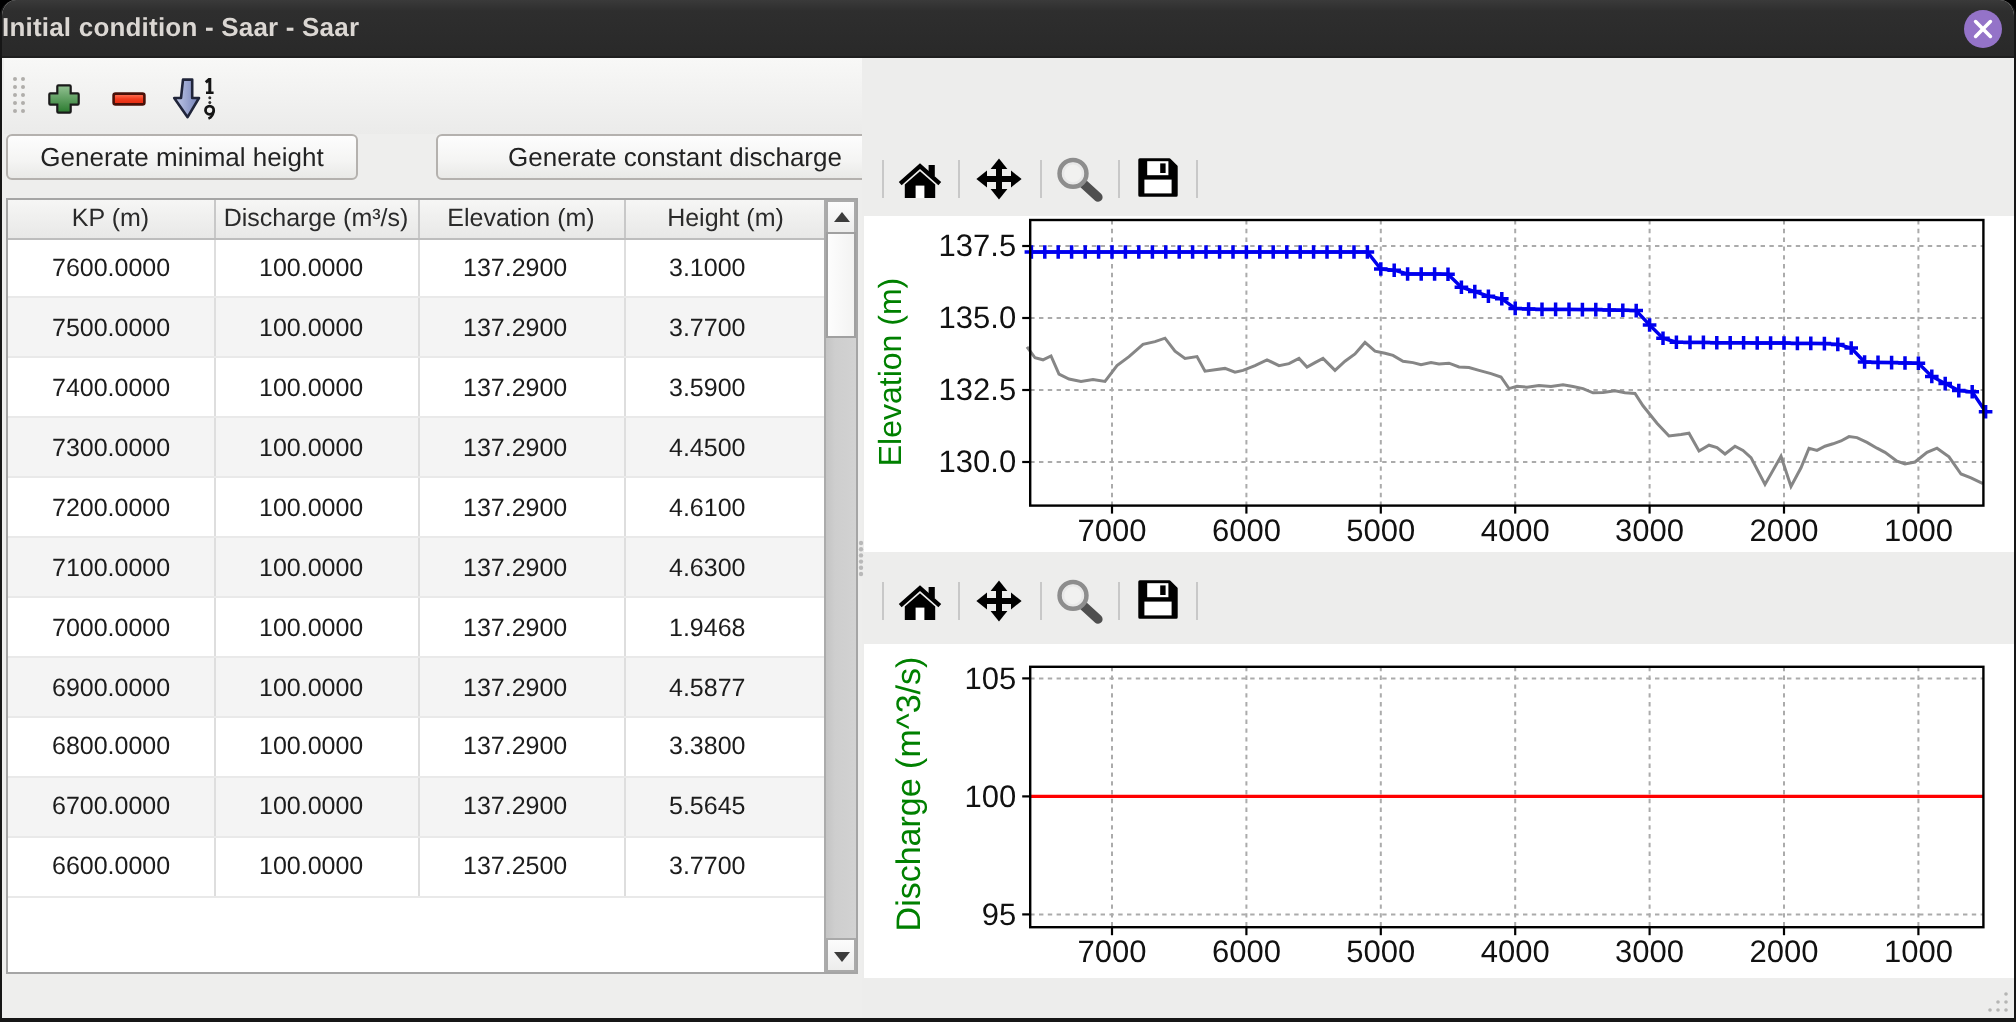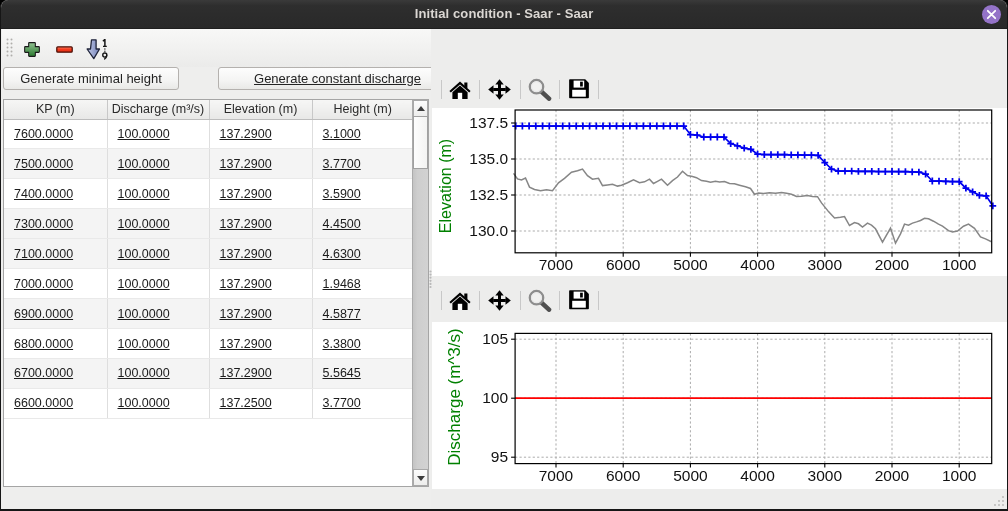--- a/index.html
+++ b/index.html
@@ -3,42 +3,42 @@
 <style>
 * { margin:0; padding:0; box-sizing:border-box; }
 html,body { width:1008px; height:511px; background:#000; overflow:hidden;
   font-family:"Liberation Sans", sans-serif; }
 #win { position:absolute; left:0; top:0; width:1008px; height:511px;
   border-radius:8px 8px 0 0; overflow:hidden; background:#eeeeed;
   border-left:1px solid #161616; border-right:1px solid #161616; border-bottom:2px solid #161616; }
 #titlebar { position:absolute; left:0; top:0; width:100%; height:29px;
   background:linear-gradient(#3a3a3a,#2e2e2e 20%,#292929);
   border-bottom:1px solid #1f1f1f; }
-#title { position:absolute; width:100%; top:6px; text-align:center; color:#dbd7d3;
+#title { position:absolute; width:100%; top:6px; text-align:left; color:#dbd7d3;
   font-size:13px; font-weight:bold; letter-spacing:0.1px; }
 #closebtn { position:absolute; right:6px; top:5px; width:19px; height:19px; border-radius:50%;
   background:#9473c8; }
 #closebtn svg { position:absolute; left:0; top:0; }
 
 #tbar { position:absolute; left:1px; top:29px; width:1005px; height:38px;
   background:linear-gradient(#f8f8f7,#ebebea); }
 .tool { position:absolute; }
 
 .btn { position:absolute; height:23px; border:1px solid #b4b1ae; border-radius:3px;
   background:linear-gradient(#fdfdfd,#f4f4f3 60%,#e9e9e7);
   font-size:13px; color:#232323; text-align:center; line-height:21px; }
 
 #table { position:absolute; left:2px; top:99px; width:426px; height:388px;
   background:#fff; border:1px solid #a5a5a5; }
 #tbl { border-collapse:collapse; width:409px; table-layout:fixed; font-size:12.5px; color:#1c1c1c; }
 #tbl th { height:19px; font-weight:normal; color:#2a2a2a; font-size:12.5px;
   background:linear-gradient(#f6f6f5,#e8e8e7); border-right:1px solid #c8c8c8;
   border-bottom:1px solid #bdbdbd; padding:0;margin-top:48px; }
 #tbl td { height:29.95px; border-right:1px solid #dedede; border-bottom:1px solid #e9e9e9;
-  padding:0 0 0 10px; background:#fff;text-decoration:underline; }
+  padding:0 0 0 22px; background:#fff; }
 #tbl tr.alt td { background:#f4f4f4; }
 #tbl td:last-child, #tbl th:last-child { border-right:none; }
 
 #sbar { position:absolute; right:0; top:0; width:16px; height:386px;
   background:linear-gradient(90deg,#c4c4c4,#cecece 30%,#d2d2d2); border-left:1px solid #ababab; }
 .sbtn { position:absolute; left:0; width:15px; height:17px;
   background:linear-gradient(#fcfcfc,#ededec); border:1px solid #a9a9a9; }
 #sthumb { position:absolute; left:0; top:16px; width:15px; height:53px;
   background:linear-gradient(90deg,#fdfdfd,#f3f3f2); border:1px solid #a0a0a0; }
 .arrow-up { width:0; height:0; border-left:4.5px solid transparent; border-right:4.5px solid transparent;
@@ -105,21 +105,21 @@
         </defs>
       <path d="M17.9 2.2 L19.9 0.4 L19.9 7.4" stroke="#151515" stroke-width="1.5" fill="none"></path>
       <path d="M18 7.4 L21.8 7.4" stroke="#151515" stroke-width="1.2" fill="none"></path>
       <circle cx="19.9" cy="9.9" r="0.75" fill="#333"></circle>
         <circle cx="19.9" cy="12.3" r="0.75" fill="#333"></circle>
       <circle cx="19.8" cy="16.1" r="2.05" stroke="#151515" stroke-width="1.4" fill="none"></circle>
       <path d="M21.8 16.4 C21.6 18.6 20.8 19.6 19.2 20.3" stroke="#151515" stroke-width="1.3" fill="none"></path>
     </svg>
   </div>
   <div class="btn" style="left:2px;top:67px;width:176px;">Generate minimal height</div>
-  <div class="btn" style="left:217px;top:67px;width:239px;text-decoration:underline;">Generate constant discharge</div>
+  <div class="btn" style="left:217px;top:67px;width:239px;">Generate constant discharge</div>
   <div id="table">
     <table id="tbl">
       <colgroup>
           <col style="width:103px">
           <col style="width:102px">
           <col style="width:103px">
           <col style="width:101px">
         </colgroup>
       <tbody>
           <tr>
@@ -144,20 +144,26 @@
             <td>7400.0000</td>
             <td>100.0000</td>
             <td>137.2900</td>
             <td>3.5900</td>
           </tr>
 <tr class="alt">
             <td>7300.0000</td>
             <td>100.0000</td>
             <td>137.2900</td>
             <td>4.4500</td>
+          </tr>
+<tr>
+            <td>7200.0000</td>
+            <td>100.0000</td>
+            <td>137.2900</td>
+            <td>4.6100</td>
           </tr>
 <tr class="alt">
             <td>7100.0000</td>
             <td>100.0000</td>
             <td>137.2900</td>
             <td>4.6300</td>
           </tr>
 <tr>
             <td>7000.0000</td>
             <td>100.0000</td>

